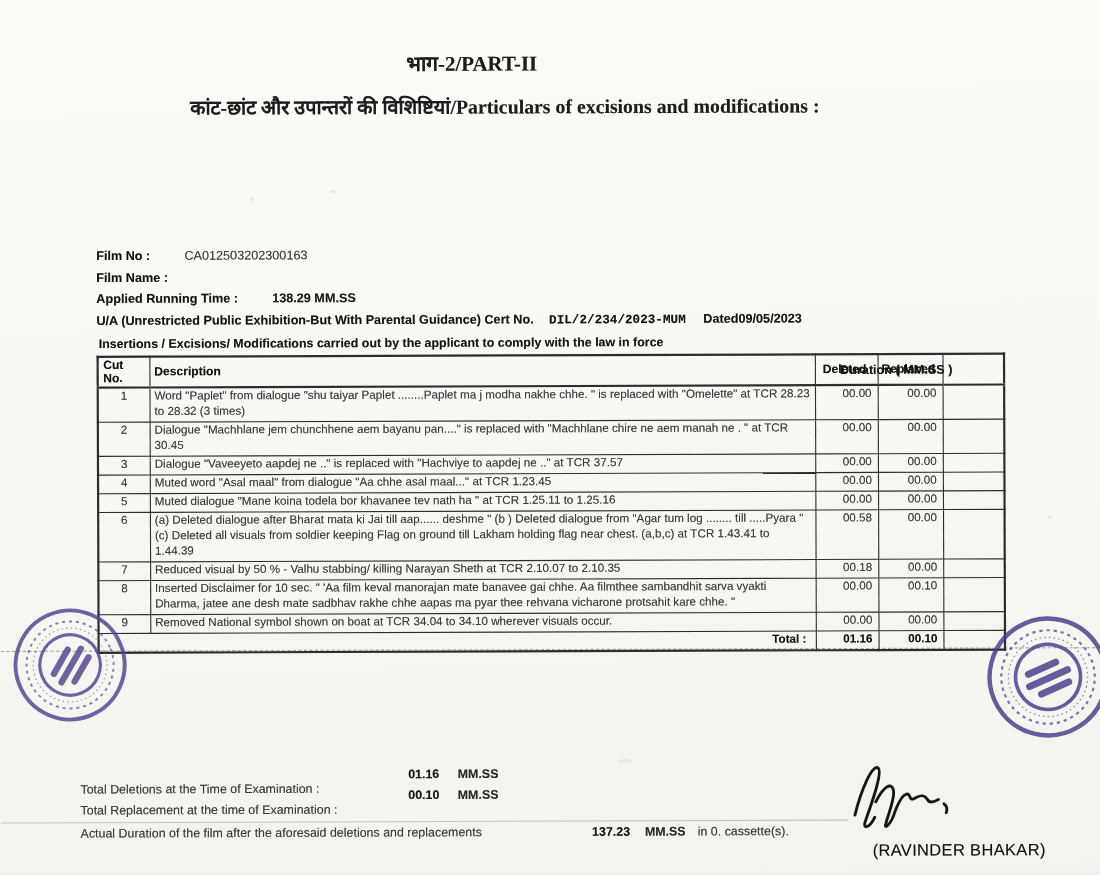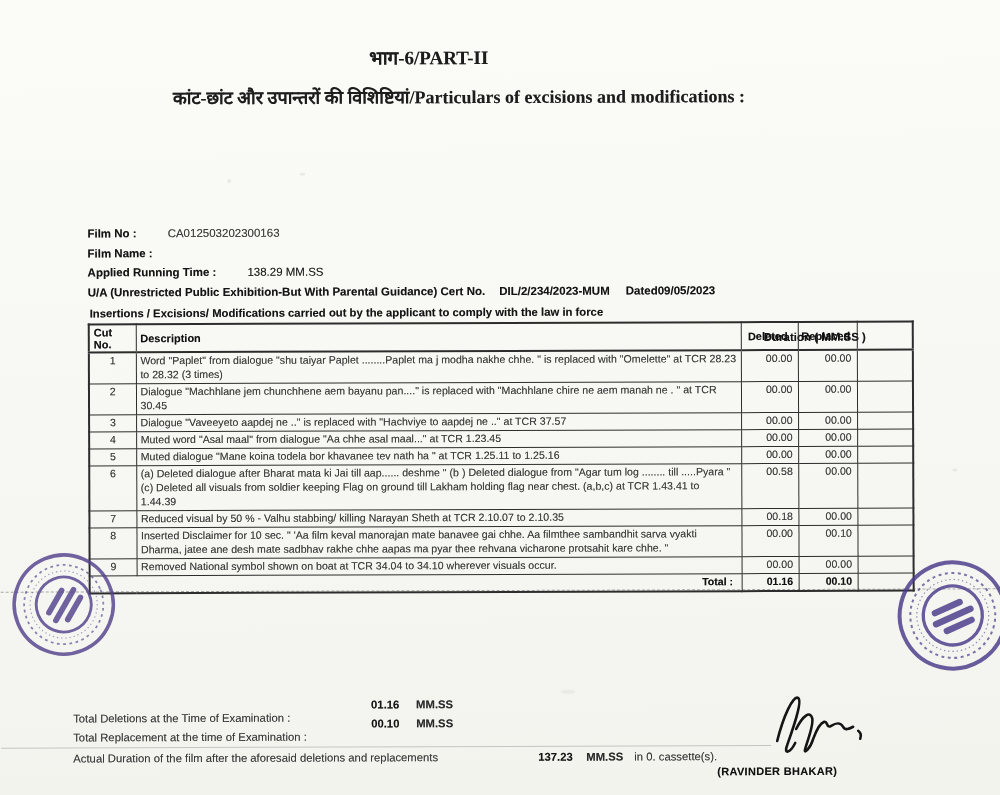--- a/index.html
+++ b/index.html
@@ -19,23 +19,23 @@
   .doc-title{ position:absolute; top:44px; left:0; width:860px; text-align:center;
     font-family:"Liberation Serif", serif; font-weight:bold; font-size:19px; color:#1c1c1c; }
   .doc-subtitle{ position:absolute; top:84px; left:0; width:920px; text-align:center;
     font-family:"Liberation Serif", serif; font-weight:bold; font-size:18px; color:#1d1d1d; }
 
   
   .meta{ position:absolute; left:88px; top:226px; width:830px; font-size:11.5px; }
   .meta .line{ height:19.6px; display:flex; align-items:baseline; }
   .lab{ font-weight:bold; color:#141414; }
   .val{ color:#3c3c3c; margin-left:7px;padding-left:24px; }
-  .val.strong{ font-weight:normal; color:#1a1a1a; }
+  .val.strong{ font-weight:bold; color:#1a1a1a; }
   .certline{ font-weight:bold; color:#141414; }
-  .certline .certno{ margin-left:14px; }
+  .certline .certno{ margin-left:14px;font-family:Liberation Mono, monospace; }
   .certline .dated{ margin-left:16px; }
   .certline .certdate{ }
 
   .caption{ position:absolute; left:90px; top:306px; font-weight:bold; font-size:11.3px; color:#141414; }
   .duration-head{ position:absolute; left:740px; top:304px; width:150px; text-align:center;
     font-weight:bold; font-size:11.5px; color:#141414;margin-top:28px; }
 
   
   table.cuts{ position:absolute; left:88px; top:322px; width:824px;
     border-collapse:collapse; table-layout:fixed; font-size:10.6px; color:#3a3a3a; }
@@ -71,32 +71,32 @@
   .totals .tv{ position:absolute; left:298px; font-weight:bold; color:#141414; }
   .totals .tu{ position:absolute; left:343px; font-weight:bold; color:#2a2a2a; }
 
   .actual{ position:absolute; left:72px; top:751px; width:700px; font-size:11.3px; color:#3a3a3a; }
   .actual .av{ position:absolute; left:465px; font-weight:bold; color:#141414;text-align:right; }
   .actual .au{ position:absolute; left:513px; font-weight:bold; color:#2a2a2a; }
   .actual .ac{ position:absolute; left:561px; color:#3a3a3a; }
 
   
   .sig{ position:absolute; left:762px; top:690px; width:110px; height:66px; }
-  .sig-name{ position:absolute; left:716px; top:766px; font-size:11px; font-weight:bold; color:#111; letter-spacing:.3px; }
+  .sig-name{ position:absolute; left:792px; top:766px; font-size:15px; font-weight:normal; color:#111; letter-spacing:.3px; }
 
   
   .blob{ position:absolute; border-radius:50%; background:rgba(120,120,120,.12); }
 </style>
 </head>
 <body>
 
 <div class="page">
  <div class="skew">
 
-  <div class="doc-title"><span>भाग-6</span><span>/PART-II</span></div>
+  <div class="doc-title"><span>भाग-2</span><span>/PART-II</span></div>
 
   <div class="doc-subtitle"><span>कांट-छांट और उपान्तरों की विशिष्टियां</span><span>/Particulars of excisions and modifications :</span></div>
 
   <div class="meta">
     <div class="line">
       <span class="lab">Film No :</span>
       <span class="val">CA012503202300163</span>
     </div>
     <div class="line">
       <span class="lab">Film Name :</span>

